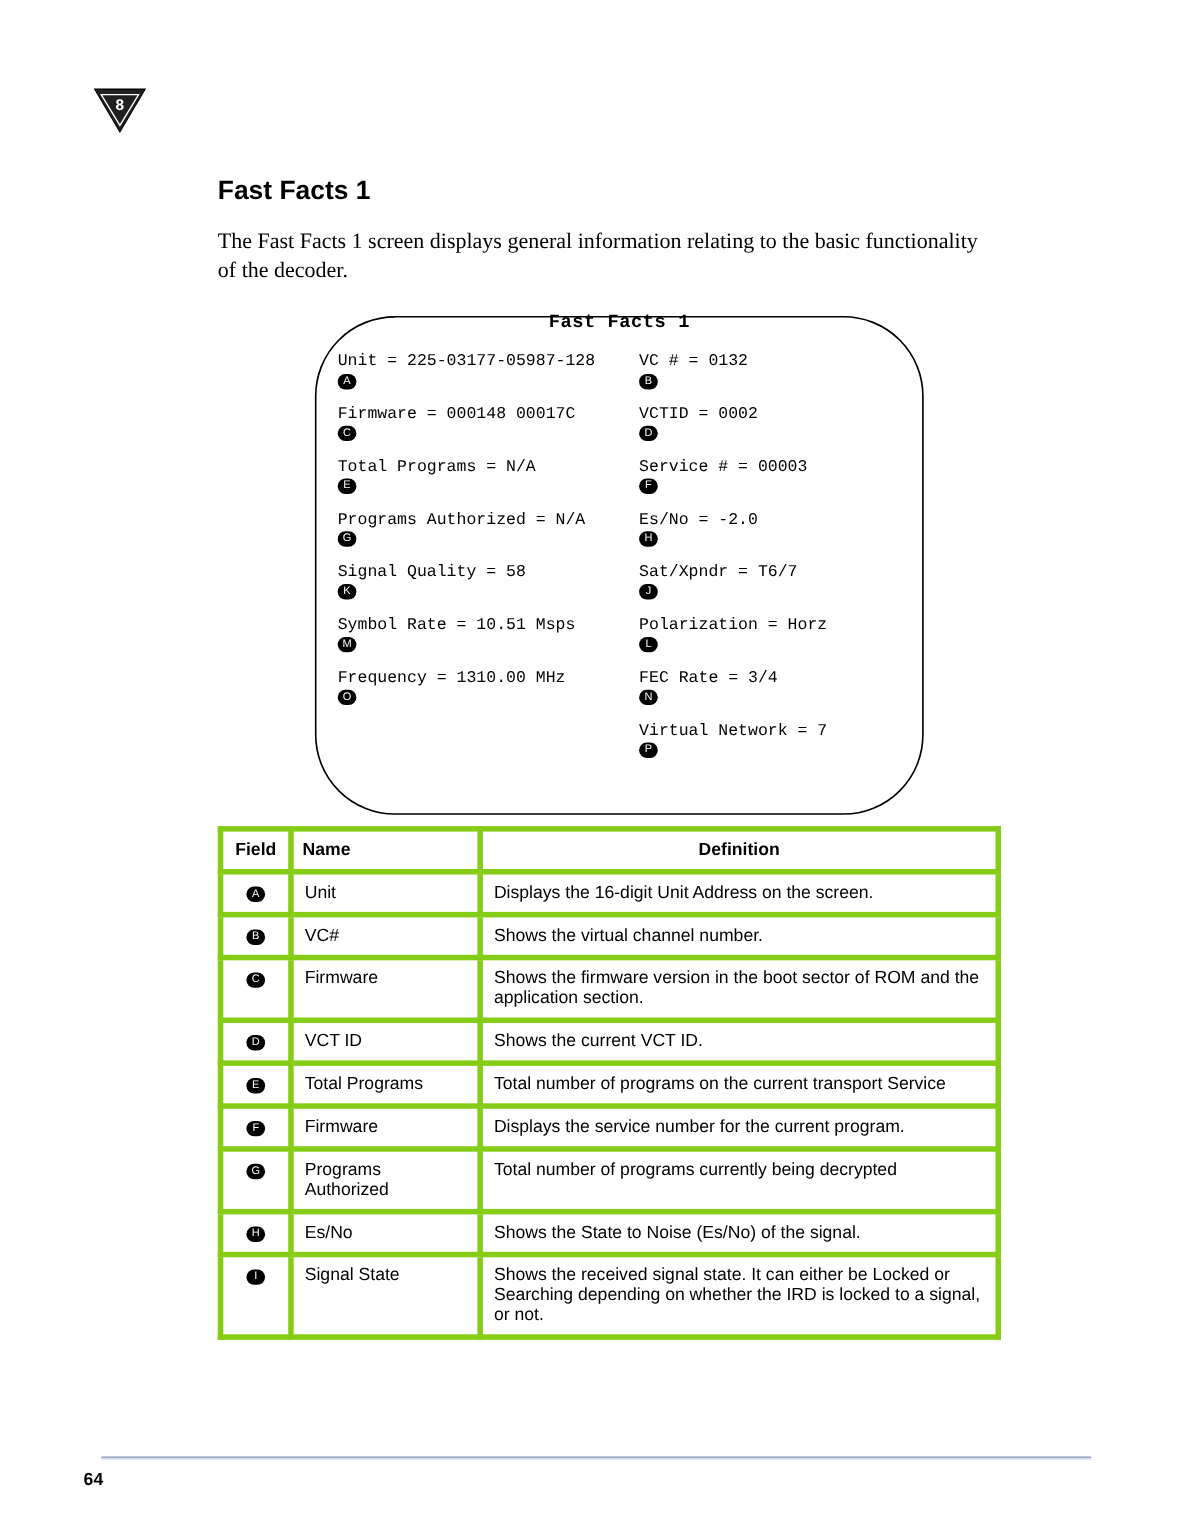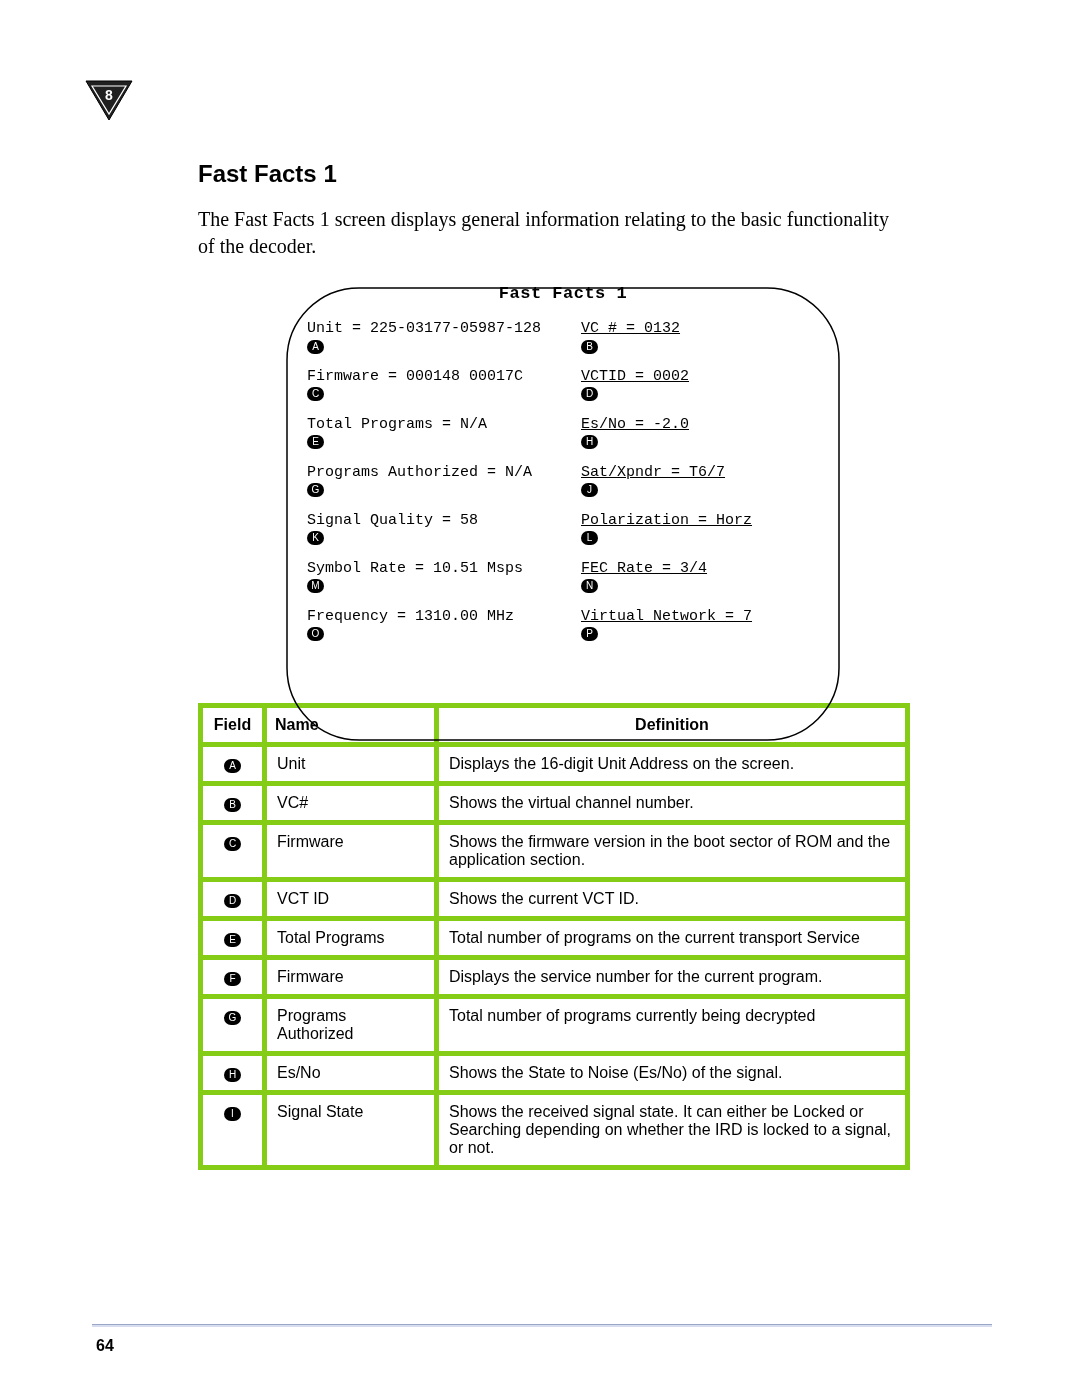--- a/index.html
+++ b/index.html
@@ -66,21 +66,21 @@
     display: flex;
     padding: 0 22px 22px 24px;
     gap: 16px;
   }
   .screen-col {
     font-family: "Courier New", Courier, monospace;
     font-size: 15px;
     line-height: 1.1;
   }
   .col-left { flex: 0 0 258px; }
-  .col-right { flex: 1; text-decoration: underline; }
+  .col-right { flex: 1; }
   .mono-row { margin-bottom: 14px; }
   .mono-row .txt { white-space: nowrap; }
   .marker {
     display: inline-flex;
     width: 17px; height: 14px;
     border-radius: 9px;
     background: #000;
     color: #fff;
     font-family: Arial, Helvetica, sans-serif;
     font-size: 10px;
@@ -123,21 +123,21 @@
   .hr {
     position: absolute;
     left: 92px;
     right: 88px;
     bottom: 70px;
     height: 3px;
     background: linear-gradient(to bottom, #9aa7c7 0, #9aa7c7 1px, #d7ddee 1px, #d7ddee 3px);
   }
   .page-no {
     position: absolute;
-    left: 96px;
+    left: 76px;
     bottom: 42px;
     font-family: Arial, Helvetica, sans-serif;
     font-weight: bold;
     font-size: 16px;
   }
 </style>
 </head>
 <body>
 
 <div class="chapter-marker">
@@ -165,20 +165,21 @@
           <div class="mono-row"><div class="txt">Firmware = 000148 00017C</div><span class="marker">C</span></div>
           <div class="mono-row"><div class="txt">Total Programs = N/A</div><span class="marker">E</span></div>
           <div class="mono-row"><div class="txt">Programs Authorized = N/A</div><span class="marker">G</span></div>
           <div class="mono-row"><div class="txt">Signal Quality = 58</div><span class="marker">K</span></div>
           <div class="mono-row"><div class="txt">Symbol Rate = 10.51 Msps</div><span class="marker">M</span></div>
           <div class="mono-row"><div class="txt">Frequency = 1310.00 MHz</div><span class="marker">O</span></div>
         </div>
       <div class="screen-col col-right" id="col-right">
           <div class="mono-row"><div class="txt">VC # = 0132</div><span class="marker">B</span></div>
           <div class="mono-row"><div class="txt">VCTID = 0002</div><span class="marker">D</span></div>
+          <div class="mono-row"><div class="txt">Service # = 00003</div><span class="marker">F</span></div>
           <div class="mono-row"><div class="txt">Es/No = -2.0</div><span class="marker">H</span></div>
           <div class="mono-row"><div class="txt">Sat/Xpndr = T6/7</div><span class="marker">J</span></div>
           <div class="mono-row"><div class="txt">Polarization = Horz</div><span class="marker">L</span></div>
           <div class="mono-row"><div class="txt">FEC Rate = 3/4</div><span class="marker">N</span></div>
           <div class="mono-row"><div class="txt">Virtual Network = 7</div><span class="marker">P</span></div>
         </div>
     </div>
   </div>
 
   <table class="def-table">

